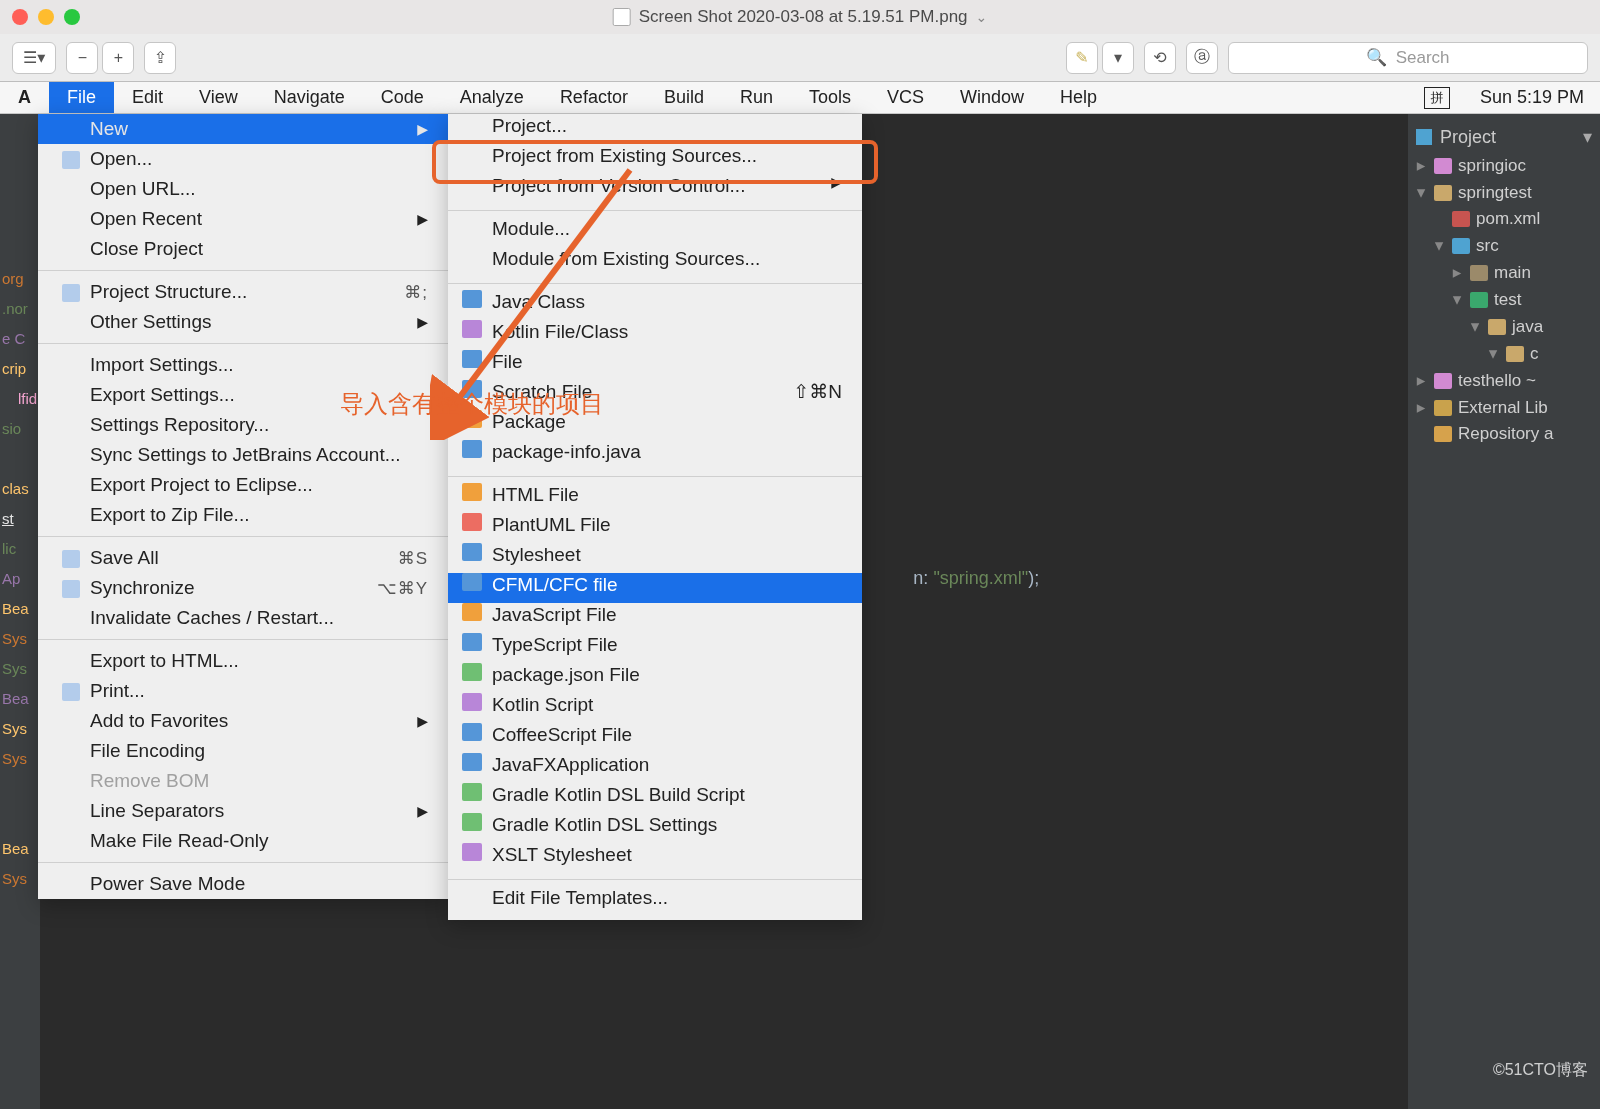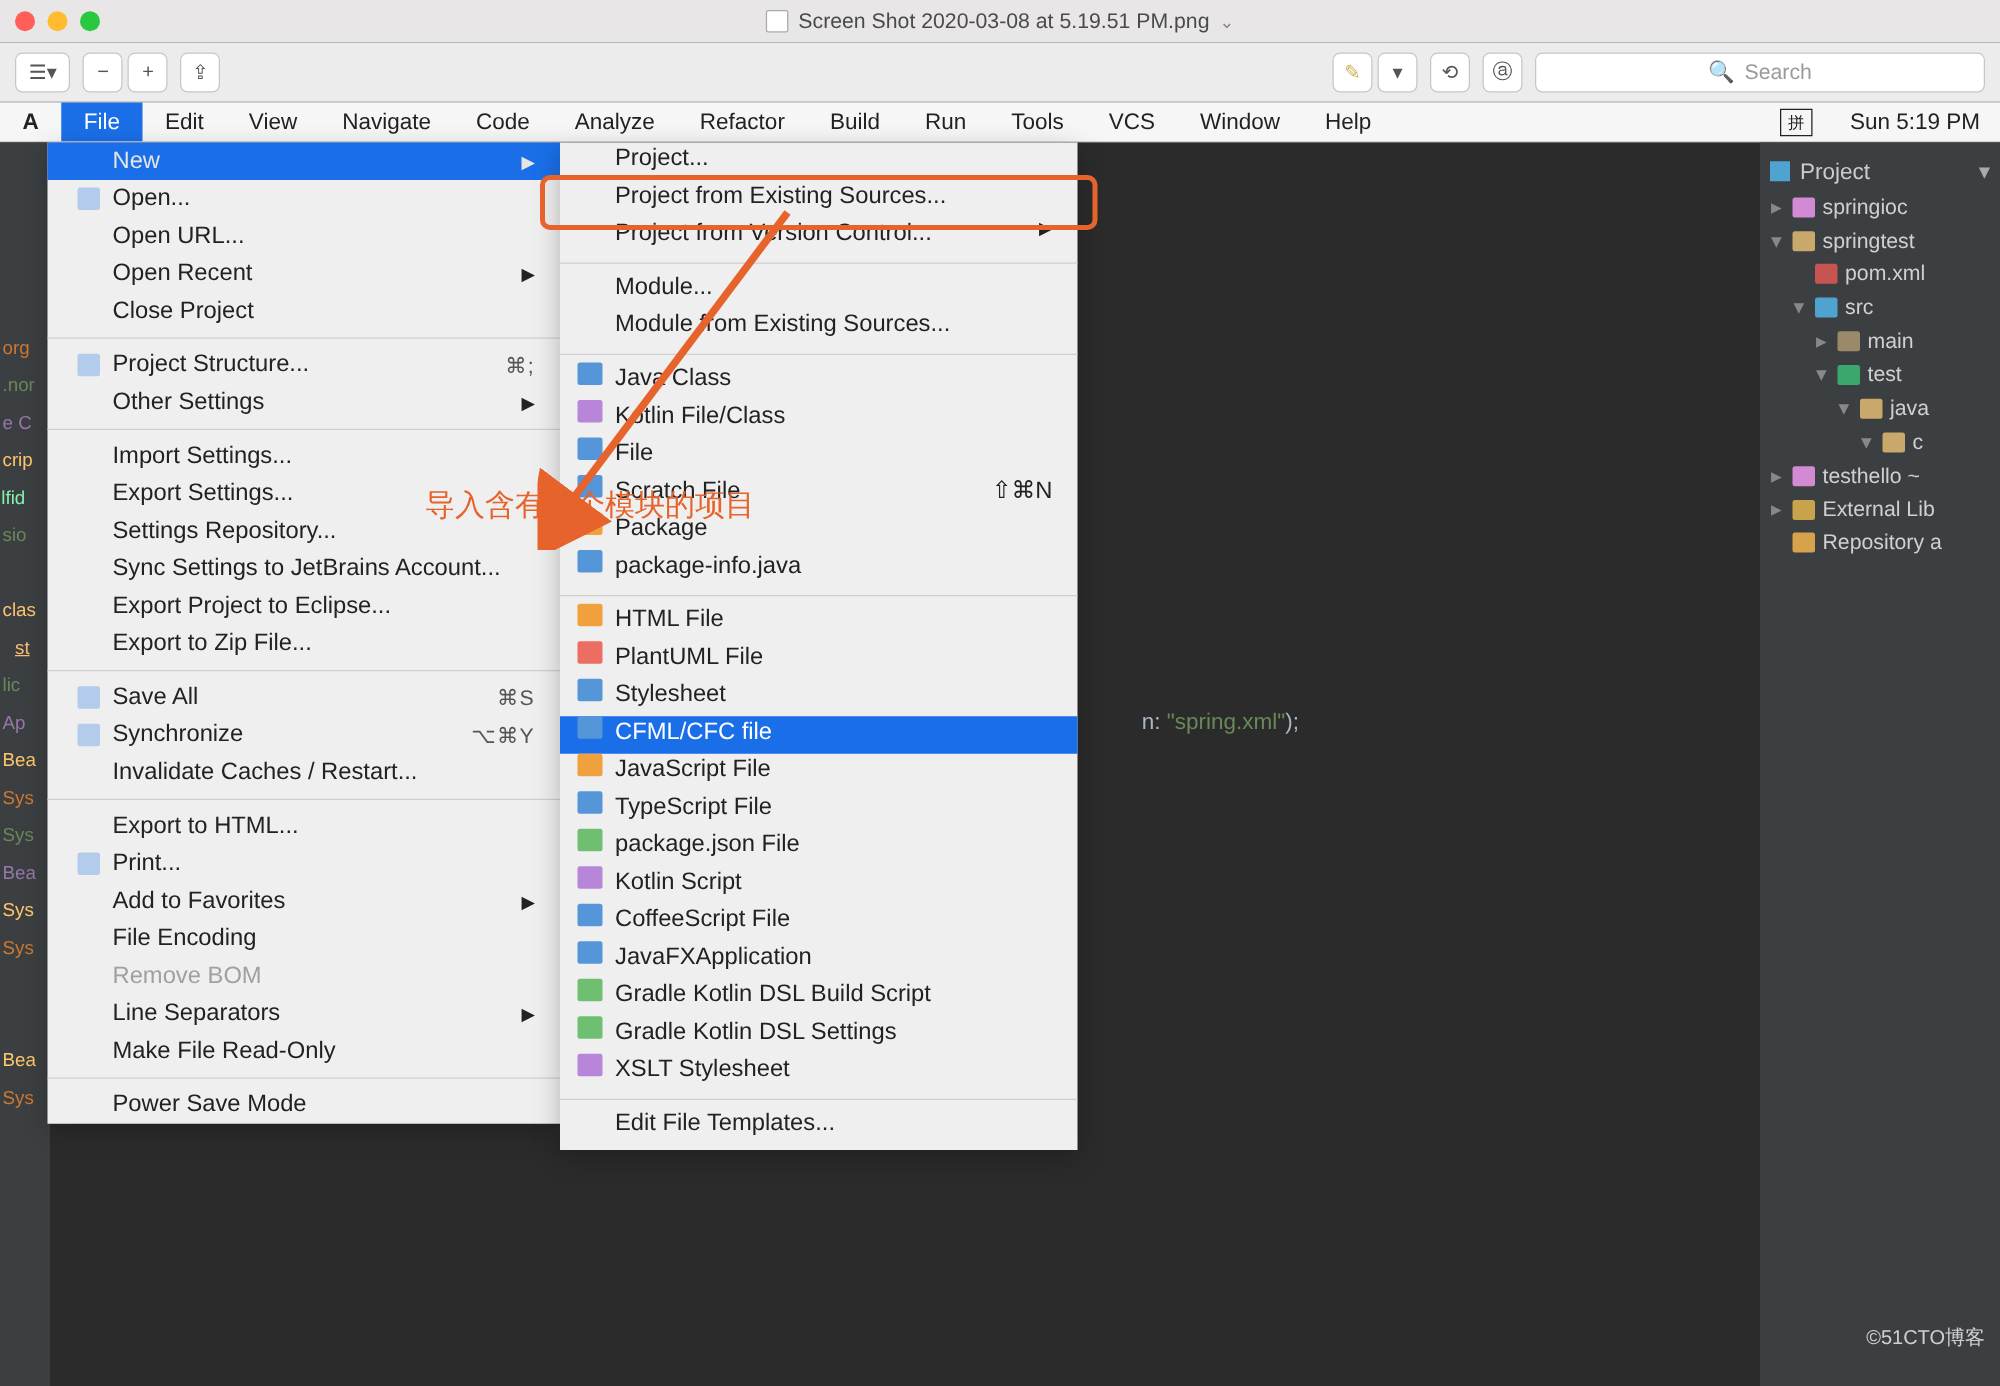--- a/index.html
+++ b/index.html
@@ -121,25 +121,25 @@
   </div>
 </div>
 
 <div class="ide-dark">
   <div class="left-strip"></div>
   <div class="gutter" id="gutter">
       <div style="color: rgb(204, 120, 50); height: 30px; padding-left: 2px; overflow: hidden;">org</div>
       <div style="color: rgb(106, 135, 89); height: 30px; padding-left: 2px; overflow: hidden;">.nor</div>
       <div style="color: rgb(152, 118, 170); height: 30px; padding-left: 2px; overflow: hidden;">e C</div>
       <div style="color: rgb(255, 198, 109); height: 30px; padding-left: 2px; overflow: hidden;">crip</div>
-      <div style="color: #86efac; height: 30px; padding-left: 1px; overflow: hidden;">lfid</div>
+      <div style="color: #f9a8d4; height: 30px; padding-left: 18px; overflow: hidden;">lfid</div>
       <div style="color: rgb(106, 135, 89); height: 30px; padding-left: 2px; overflow: hidden;">sio</div>
       <div style="color: rgb(152, 118, 170); height: 30px; padding-left: 2px; overflow: hidden;"></div>
       <div style="color: rgb(255, 198, 109); height: 30px; padding-left: 2px; overflow: hidden;">clas</div>
-      <div style="color: #fdba74; height: 30px; padding-left: 12px; overflow: hidden; text-decoration: underline;">st</div>
+      <div style="color: #e5e5e5; height: 30px; padding-left: 2px; overflow: hidden; text-decoration: underline;">st</div>
       <div style="color: rgb(106, 135, 89); height: 30px; padding-left: 2px; overflow: hidden;">lic</div>
       <div style="color: rgb(152, 118, 170); height: 30px; padding-left: 2px; overflow: hidden;">Ap</div>
       <div style="color: rgb(255, 198, 109); height: 30px; padding-left: 2px; overflow: hidden;">Bea</div>
       <div style="color: rgb(204, 120, 50); height: 30px; padding-left: 2px; overflow: hidden;">Sys</div>
       <div style="color: rgb(106, 135, 89); height: 30px; padding-left: 2px; overflow: hidden;">Sys</div>
       <div style="color: rgb(152, 118, 170); height: 30px; padding-left: 2px; overflow: hidden;">Bea</div>
       <div style="color: rgb(255, 198, 109); height: 30px; padding-left: 2px; overflow: hidden;">Sys</div>
       <div style="color: rgb(204, 120, 50); height: 30px; padding-left: 2px; overflow: hidden;">Sys</div>
       <div style="color: rgb(106, 135, 89); height: 30px; padding-left: 2px; overflow: hidden;"></div>
       <div style="color: rgb(152, 118, 170); height: 30px; padding-left: 2px; overflow: hidden;"></div>

